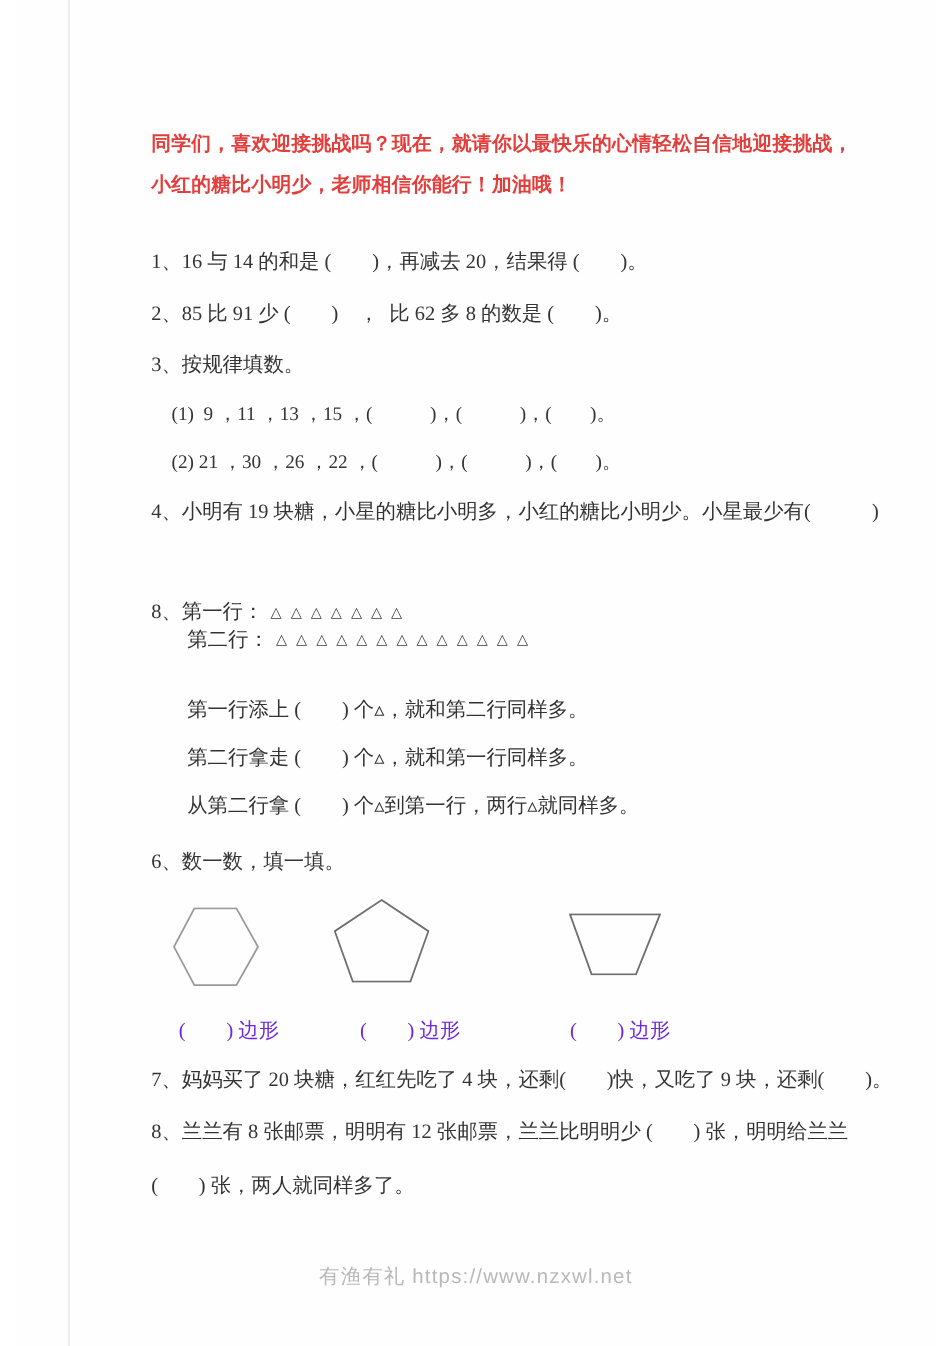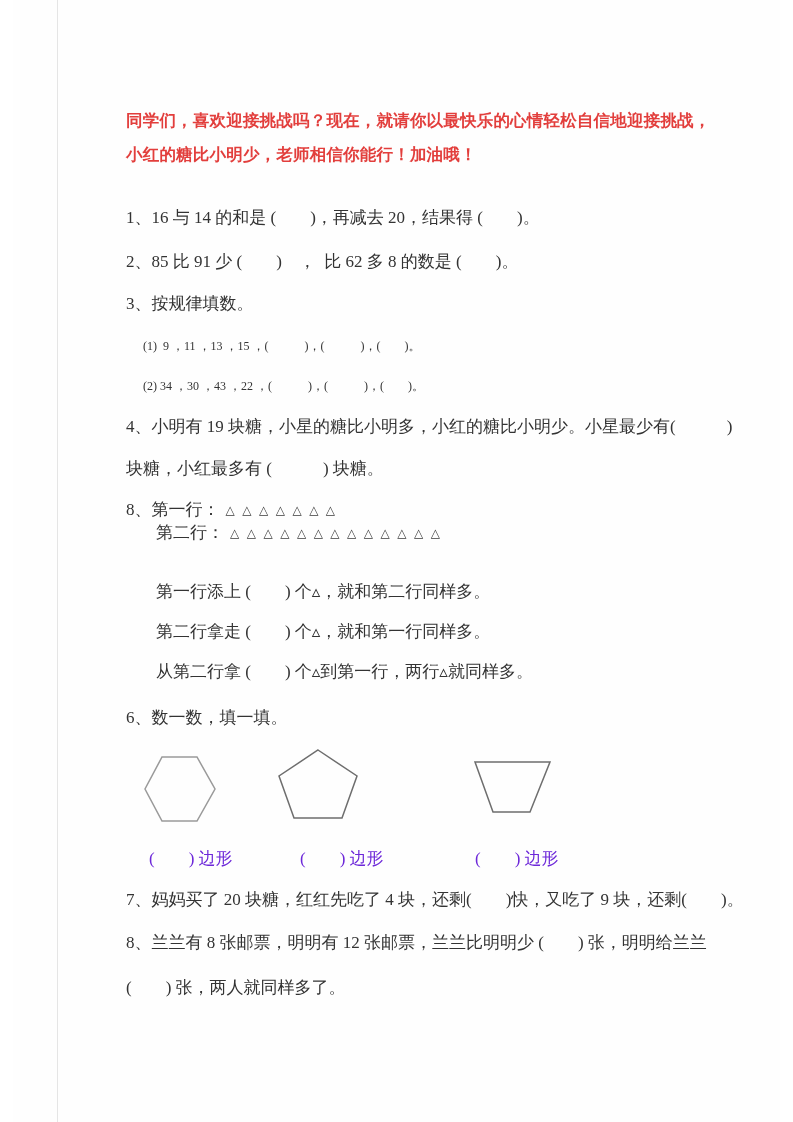--- a/index.html
+++ b/index.html
@@ -20,21 +20,21 @@
   .line {
     position:absolute; left:113px;
     font-size:17px; line-height:24px;
     white-space:pre; color:#333333;
   }
   .intro {
     font-family:"Liberation Sans","DejaVu Sans",sans-serif;
     font-weight:bold; font-size:16.5px; color:#e23e3c;
     letter-spacing:0.2px;
   }
-  .sub { left:130px; font-size:12px; }
+  .sub { left:130px; font-size:16px; }
   .indent { left:143px; }
   .tri-row { letter-spacing:0; }
   .tri-row .tris {
     font-family:"DejaVu Sans",sans-serif;
     font-size:12px; letter-spacing:7.5px; color:#3a3a3a;
     vertical-align:1px; padding-left:6px;
   }
   .shape { position:absolute; }
   .shape svg { display:block; }
   .shape-label { position:absolute; font-size:17px; white-space:pre; color:#6d28d9; }
@@ -54,24 +54,23 @@
 
   <div class="line intro" style="top:108px">同学们，喜欢迎接挑战吗？现在，就请你以最快乐的心情轻松自信地迎接挑战，</div>
   <div class="line intro" style="top:142px">小红的糖比小明少，老师相信你能行！加油哦！</div>
 
   <div class="line" style="top:206px">1、16 与 14 的和是 (　　)，再减去 20，结果得 (　　)。</div>
 
   <div class="line" style="top:250px">2、85 比 91 少 (　　)　，  比 62 多 8 的数是 (　　)。</div>
 
   <div class="line" style="top:292px">3、按规律填数。</div>
   <div class="line sub" style="top:334px">(1)  9 ，11 ，13 ，15 ，(　　　)，(　　　)，(　　)。</div>
-  <div class="line sub" style="top:374px">(2) 34 ，30 ，43 ，22 ，(　　　)，(　　　)，(　　)。</div>
+  <div class="line sub" style="top:374px">(2) 21 ，30 ，26 ，22 ，(　　　)，(　　　)，(　　)。</div>
 
   <div class="line" style="top:415px">4、小明有 19 块糖，小星的糖比小明多，小红的糖比小明少。小星最少有(　　　)</div>
-  <div class="line" style="top:457px">块糖，小红最多有 (　　　) 块糖。</div>
 
   <div class="line tri-row" style="top:498px"><span>8、第一行：</span><span class="tris">△△△△△△△</span></div>
   <div class="line tri-row indent" style="top:521px"><span>第二行：</span><span class="tris">△△△△△△△△△△△△△</span></div>
   <div class="line indent" style="top:580px">第一行添上 (　　) 个▵，就和第二行同样多。</div>
   <div class="line indent" style="top:620px">第二行拿走 (　　) 个▵，就和第一行同样多。</div>
   <div class="line indent" style="top:660px">从第二行拿 (　　) 个▵到第一行，两行▵就同样多。</div>
 
   <div class="line" style="top:706px">6、数一数，填一填。</div>
 
   <div class="shape" style="left:131px; top:756px">
@@ -92,14 +91,15 @@
 
   <div class="shape-label" style="left:136px; top:847px">(　　) 边形</div>
   <div class="shape-label" style="left:287px; top:847px">(　　) 边形</div>
   <div class="shape-label" style="left:462px; top:847px">(　　) 边形</div>
 
   <div class="line" style="top:888px">7、妈妈买了 20 块糖，红红先吃了 4 块，还剩(　　)快，又吃了 9 块，还剩(　　)。</div>
 
   <div class="line" style="top:931px">8、兰兰有 8 张邮票，明明有 12 张邮票，兰兰比明明少 (　　) 张，明明给兰兰</div>
   <div class="line" style="top:976px">(　　) 张，两人就同样多了。</div>
 
+  <div class="footer">有渔有礼 https://www.nzxwl.net</div>
 
 </div>
 
 </body></html>

